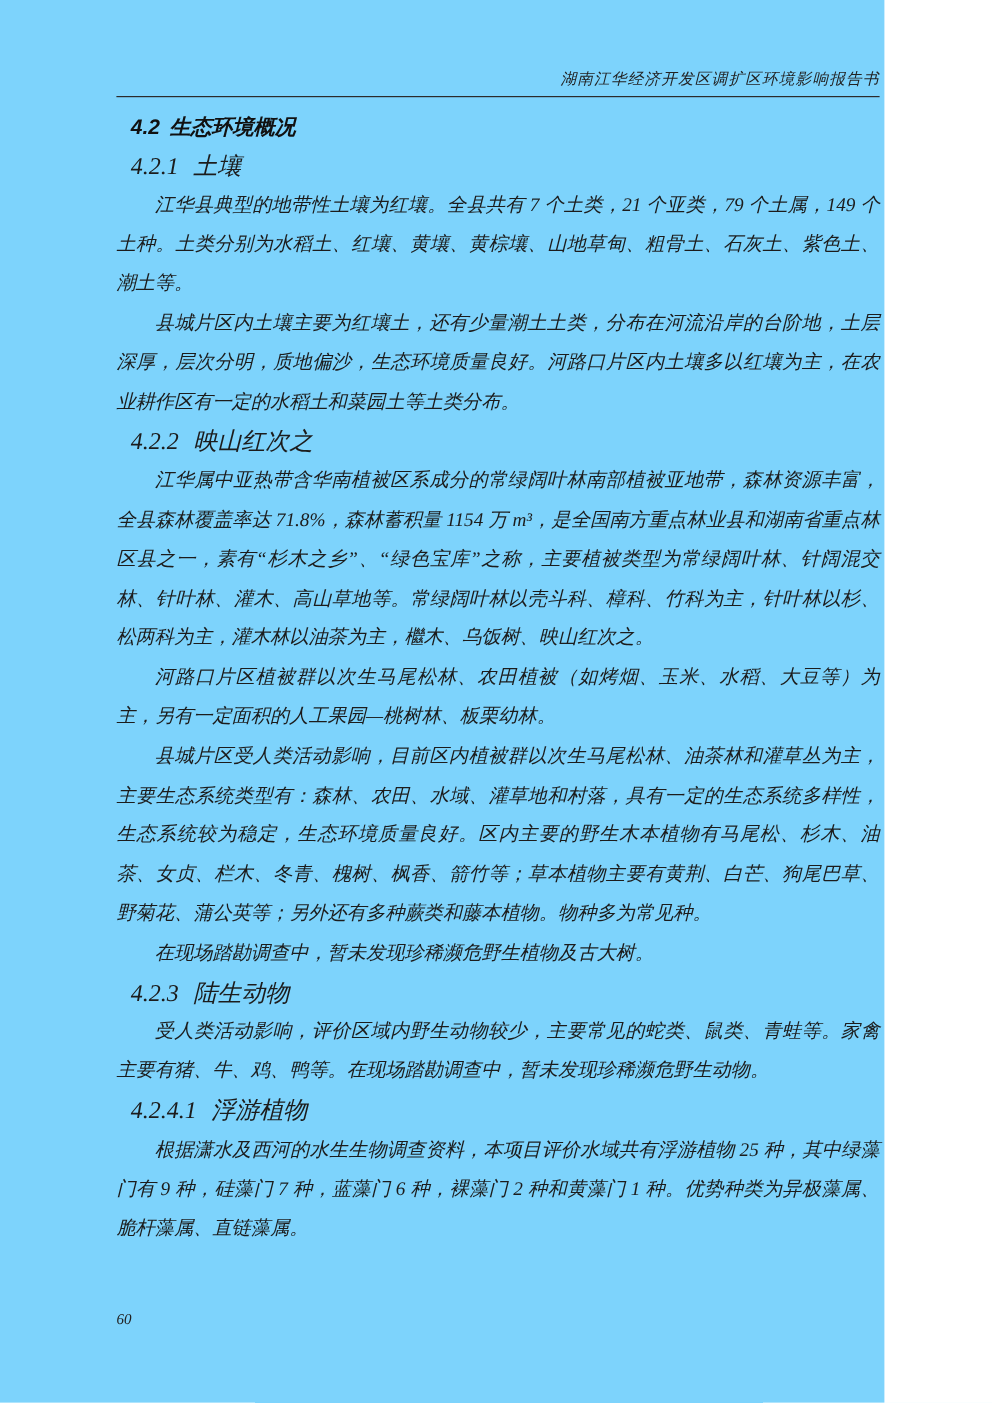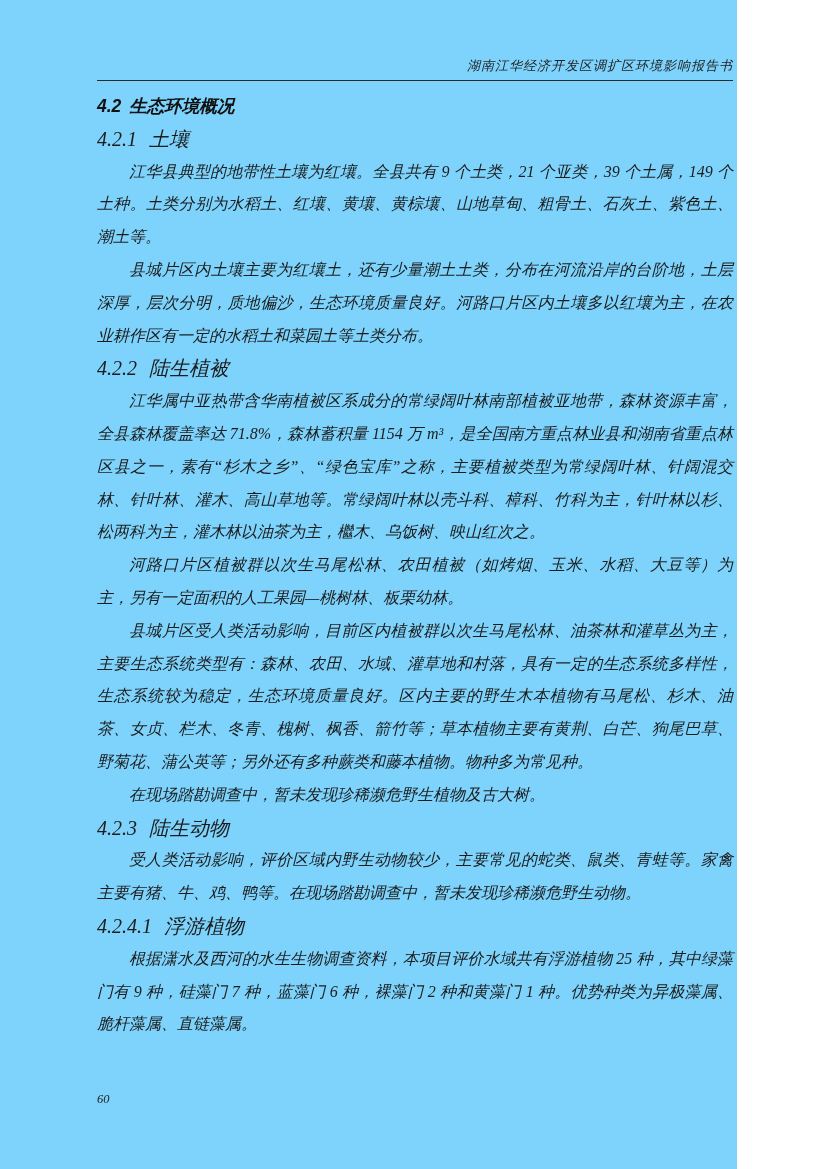--- a/index.html
+++ b/index.html
@@ -50,21 +50,21 @@
     line-height: 32.8px;
     text-align: left;
     color: #111;
   }
   h2.sec-h2, h3.sec-h3 {
     font-weight: normal;
     font-size: 20px;
     line-height: 32.8px;
     text-align: left;
   }
-  .sec-num { display: inline-block; }
+  .sec-num { display: inline-block; margin-left: 12px; }
   h1.sec-h1 .sec-num { margin-right: 8px; }
   h2.sec-h2 .sec-num, h3.sec-h3 .sec-num { margin-right: 12px; }
   p.para {
     text-indent: 2em;
   }
   .page-number {
     position: absolute;
     top: 1090px;
     left: 97px;
     width: 636px;
@@ -82,25 +82,25 @@
   <div class="page-header">
     <span>湖南江华经济开发区调扩区环境影响报告书</span>
   </div>
 
   <div class="doc-body">
 
     <h1 class="sec-h1"><span class="sec-num">4.2</span><span>生态环境概况</span></h1>
 
     <h2 class="sec-h2"><span class="sec-num">4.2.1</span><span>土壤</span></h2>
 
-    <p class="para">江华县典型的地带性土壤为红壤。全县共有 9 个土类，21 个亚类，39 个土属，149 个土种。土类分别为水稻土、红壤、黄壤、黄棕壤、山地草甸、粗骨土、石灰土、紫色土、潮土等。</p>
+    <p class="para">江华县典型的地带性土壤为红壤。全县共有 7 个土类，21 个亚类，79 个土属，149 个土种。土类分别为水稻土、红壤、黄壤、黄棕壤、山地草甸、粗骨土、石灰土、紫色土、潮土等。</p>
 
     <p class="para">县城片区内土壤主要为红壤土，还有少量潮土土类，分布在河流沿岸的台阶地，土层深厚，层次分明，质地偏沙，生态环境质量良好。河路口片区内土壤多以红壤为主，在农业耕作区有一定的水稻土和菜园土等土类分布。</p>
 
-    <h2 class="sec-h2"><span class="sec-num">4.2.2</span><span>陆生植被</span></h2>
+    <h2 class="sec-h2"><span class="sec-num">4.2.2</span><span>映山红次之</span></h2>
 
     <p class="para">江华属中亚热带含华南植被区系成分的常绿阔叶林南部植被亚地带，森林资源丰富，全县森林覆盖率达 71.8%，森林蓄积量 1154 万 m³，是全国南方重点林业县和湖南省重点林区县之一，素有“杉木之乡”、“绿色宝库”之称，主要植被类型为常绿阔叶林、针阔混交林、针叶林、灌木、高山草地等。常绿阔叶林以壳斗科、樟科、竹科为主，针叶林以杉、松两科为主，灌木林以油茶为主，檵木、乌饭树、映山红次之。</p>
 
     <p class="para">河路口片区植被群以次生马尾松林、农田植被（如烤烟、玉米、水稻、大豆等）为主，另有一定面积的人工果园—桃树林、板栗幼林。</p>
 
     <p class="para">县城片区受人类活动影响，目前区内植被群以次生马尾松林、油茶林和灌草丛为主，主要生态系统类型有：森林、农田、水域、灌草地和村落，具有一定的生态系统多样性，生态系统较为稳定，生态环境质量良好。区内主要的野生木本植物有马尾松、杉木、油茶、女贞、栏木、冬青、槐树、枫香、箭竹等；草本植物主要有黄荆、白芒、狗尾巴草、野菊花、蒲公英等；另外还有多种蕨类和藤本植物。物种多为常见种。</p>
 
     <p class="para">在现场踏勘调查中，暂未发现珍稀濒危野生植物及古大树。</p>
 
     <h2 class="sec-h2"><span class="sec-num">4.2.3</span><span>陆生动物</span></h2>

